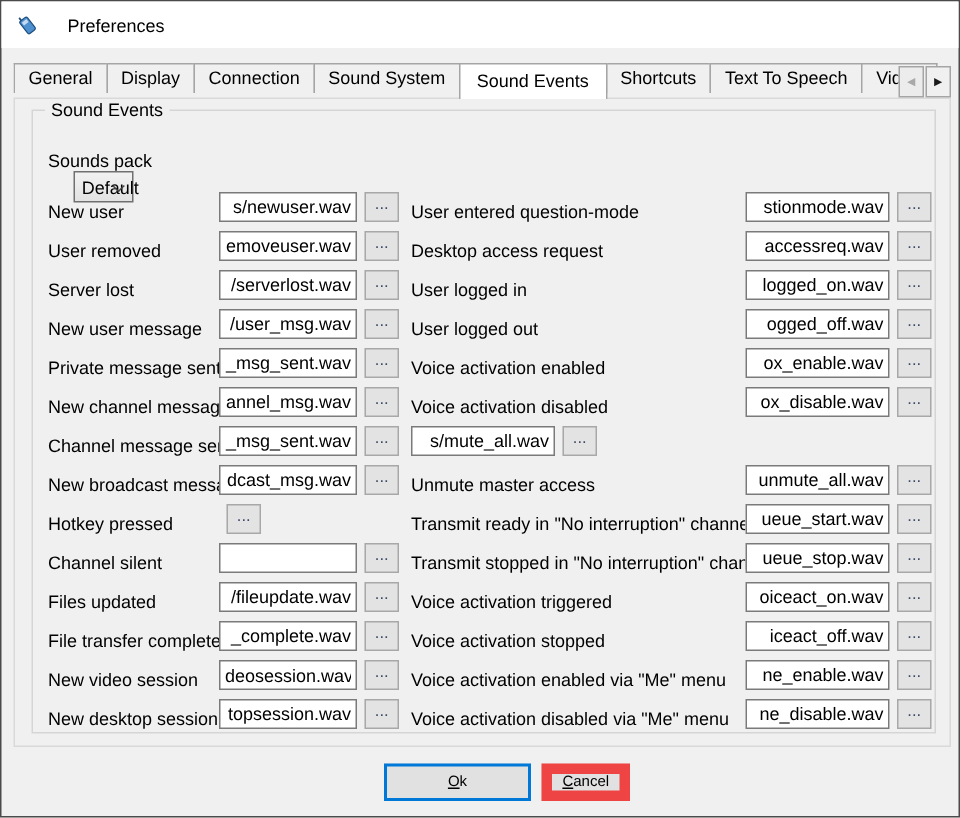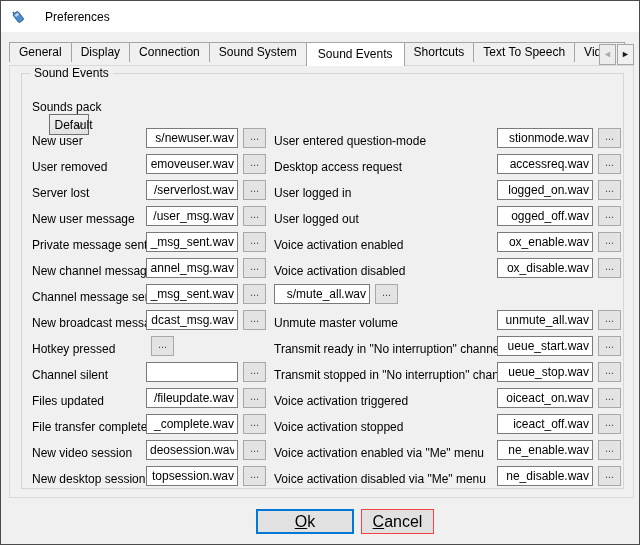--- a/index.html
+++ b/index.html
@@ -57,24 +57,24 @@
   .rinput{height:20px;border:1px solid #7a7a7a;background:#fff;padding:0 3px;
           font-family:inherit;font-size:12px;text-align:right;}
   .col-left .rinput{width:92px;}
   .col-right .rinput{width:96px;}
   .browse{width:23px;height:20px;margin-left:5px;background:#e3e3e3;
           border:1px solid #a8a8a8;font-family:inherit;font-size:11px;
           line-height:10px;color:#3c4a66;padding:0 0 5px 0;}
 
   
   .footer{position:absolute;left:0;top:508px;width:640px;height:26px;}
-  .btn{position:absolute;height:25px;background:#e1e1e1;font-family:inherit;font-size:16px;
+  .btn{position:absolute;height:25px;background:#e1e1e1;font-family:inherit;font-size:10px;
        padding:0;}
   .btn-ok{left:255px;width:98px;border:2px solid var(--accent,#0078d7);}
-  .btn-cancel{left:360px;width:73px;border:1px solid #ef4444;}
+  .btn-cancel{left:360px;width:59px;border:7px solid #ef4444;}
   .btn .cap{display:block;}
   .btn .cap::first-letter{text-decoration:underline;}
 </style>
 </head>
 <body style="--accent: #0078d7; --dialog-bg: #f0f0f0;">
 
 <div class="window">
 
   <div class="titlebar">
     <span style="display:inline-flex;">
@@ -221,21 +221,21 @@
     <input class="rinput" type="text" readonly="" value="ox_disable.wav" style="">
     <button class="browse">...</button>
   </div>
 
   <div class="row">
     <input class="rinput" type="text" readonly="" value="s/mute_all.wav" style="">
     <button class="browse">...</button>
   </div>
 
   <div class="row">
-    <span class="rlabel">Unmute master volume</span>
+    <span class="rlabel">Unmute master access</span>
     <input class="rinput" type="text" readonly="" value="unmute_all.wav" style="">
     <button class="browse">...</button>
   </div>
 
   <div class="row">
     <span class="rlabel">Transmit ready in "No interruption" channel</span>
     <input class="rinput" type="text" readonly="" value="ueue_start.wav" style="">
     <button class="browse">...</button>
   </div>
 

